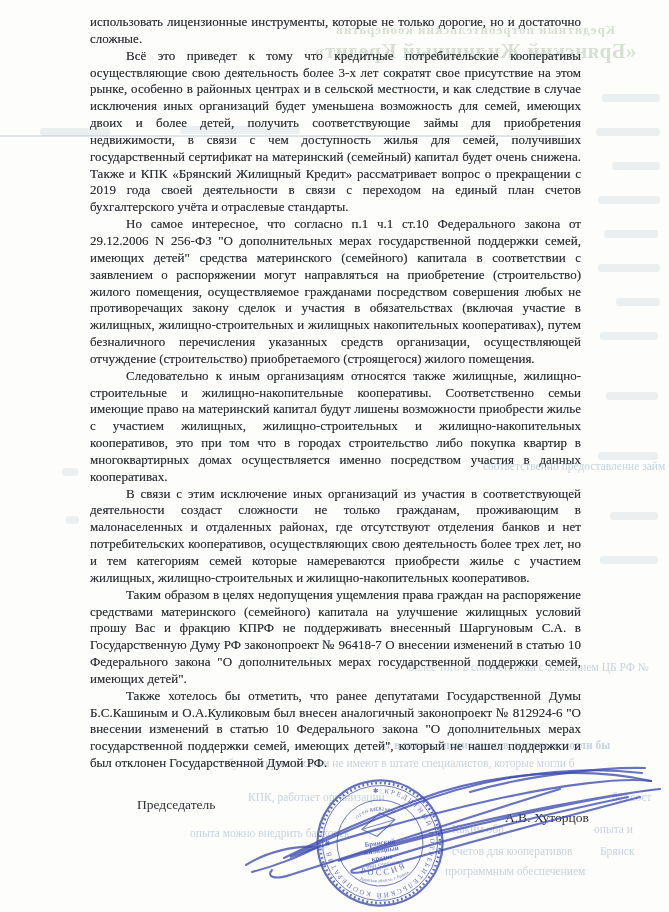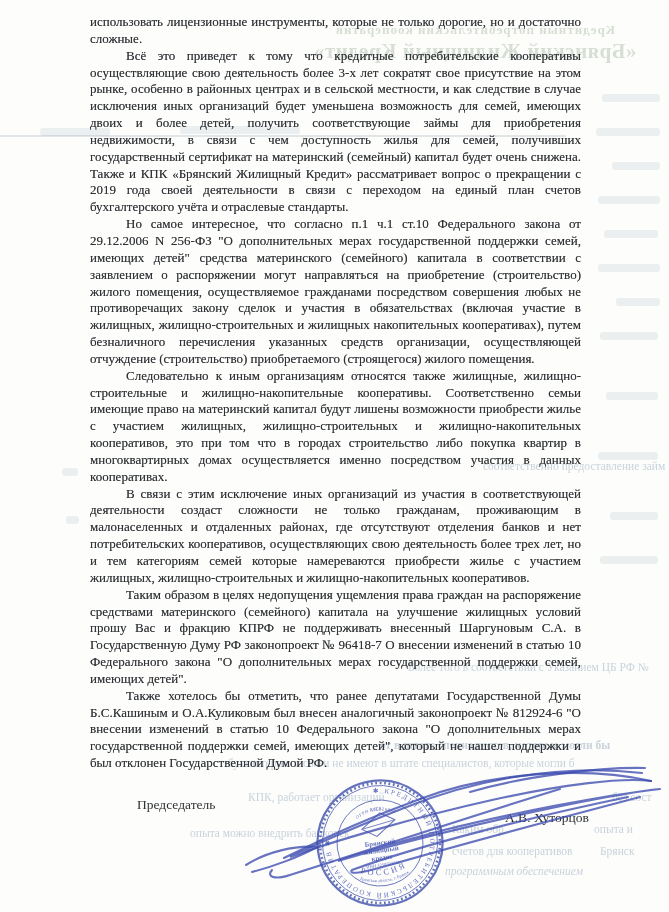--- a/index.html
+++ b/index.html
@@ -72,21 +72,21 @@
       <div class="ghost-frag" style="left: 408px; top: 661px;">Более того в соответствии с Указанием ЦБ РФ №</div>
       <div class="ghost-frag" style="left: 380px; top: 739px; font-weight: bold;">от в штате специалистов, которые могли бы</div>
       <div class="ghost-frag" style="left: 228px; top: 757px;">бухгалтерию и связи не имеют в штате специалистов, которые могли б</div>
       <div class="ghost-frag" style="left: 248px; top: 791px;">КПК, работает организаций</div>
       <div class="ghost-frag" style="left: 612px; top: 791px;">без сост</div>
       <div class="ghost-frag" style="left: 190px; top: 827px;">опыта можно внедрить банковск</div>
       <div class="ghost-frag" style="left: 452px; top: 823px;">Каким обр</div>
       <div class="ghost-frag" style="left: 594px; top: 823px;">опыта и</div>
       <div class="ghost-frag" style="left: 452px; top: 845px;">счетов для кооперативов</div>
       <div class="ghost-frag" style="left: 600px; top: 845px;">Брянск</div>
-      <div class="ghost-frag" style="left: 445px; top: 865px; font-style: italic;">программным обеспечением</div>
+      <div class="ghost-frag" style="left: 445px; top: 865px;">программным обеспечением</div>
     </div>
   <div class="ghost-layer" id="smudges">
       <div class="smudge" style="left: 602px; top: 94px; width: 58px;"></div>
       <div class="smudge" style="left: 596px; top: 128px; width: 64px;"></div>
       <div class="smudge" style="left: 612px; top: 162px; width: 48px;"></div>
       <div class="smudge" style="left: 598px; top: 196px; width: 62px;"></div>
       <div class="smudge" style="left: 604px; top: 230px; width: 54px;"></div>
       <div class="smudge" style="left: 598px; top: 264px; width: 62px;"></div>
       <div class="smudge" style="left: 616px; top: 298px; width: 44px;"></div>
       <div class="smudge" style="left: 600px; top: 332px; width: 58px;"></div>

